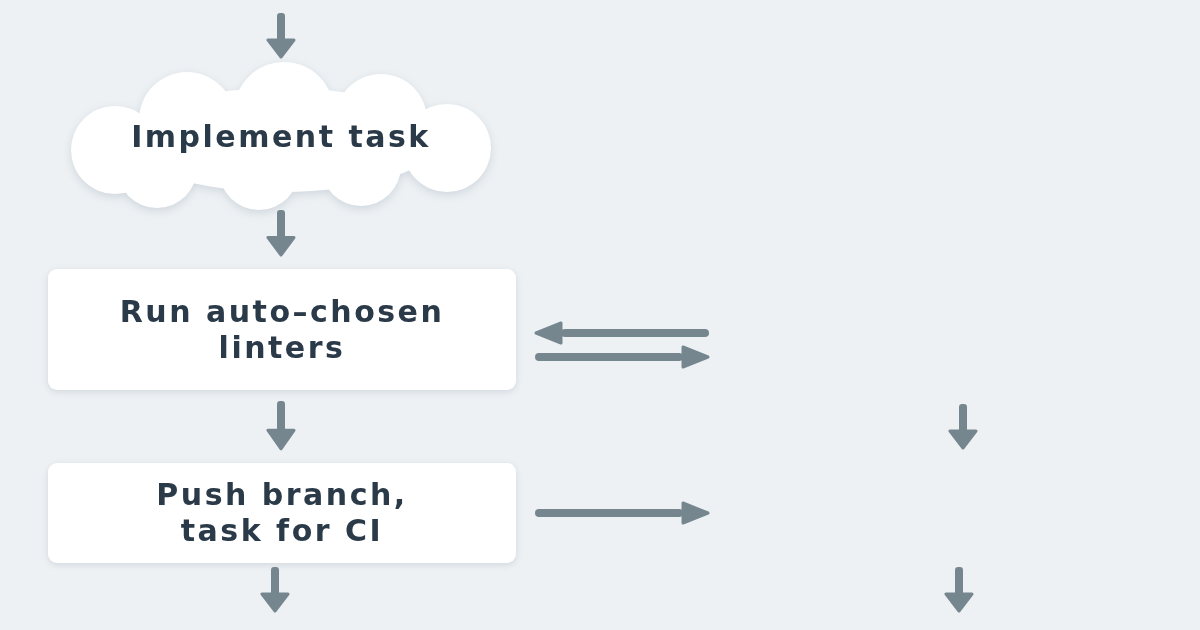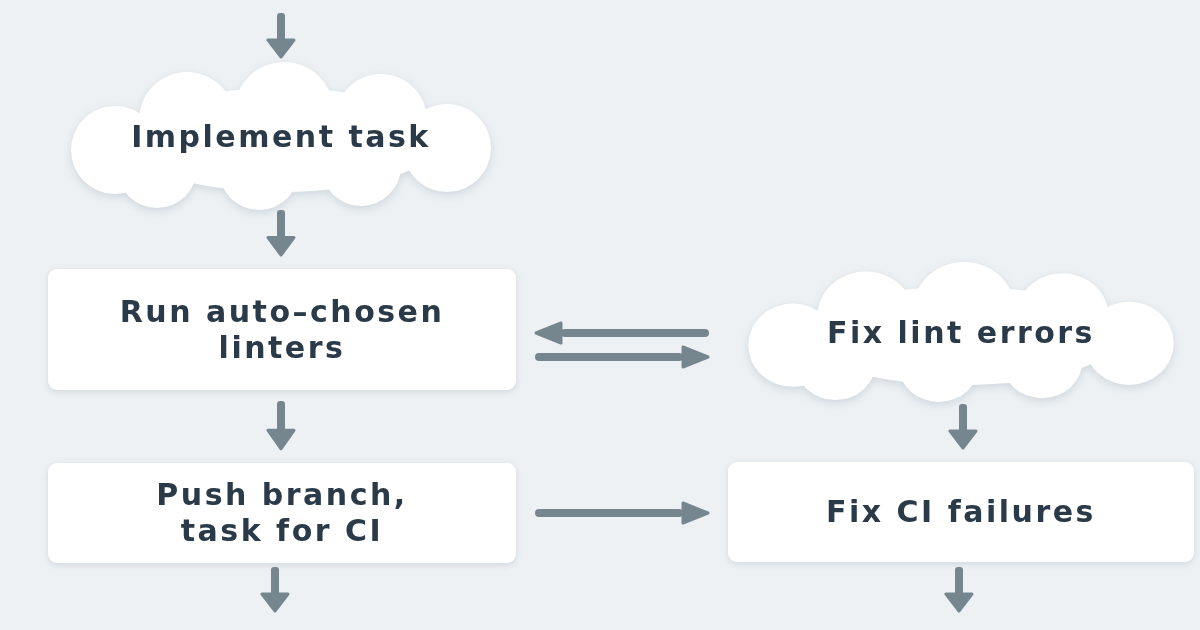--- a/index.html
+++ b/index.html
@@ -99,36 +99,20 @@
       <path class="arrow-shape arrow-head" d="M150 3 V23 L175 13 Z"></path>
     </svg>
   </div>
   <div class="arrow" style="left:512px;top:344px;width:178px;height:26px;">
     <svg viewBox="0 0 178 26" preserveAspectRatio="none">
       <rect class="arrow-shape" x="2" y="9" width="148" height="8" rx="4"></rect>
       <path class="arrow-shape arrow-head" d="M150 3 V23 L175 13 Z"></path>
     </svg>
   </div>
 
-  <div class="cloud-node" style="left:705px;top:262px;width:470px;height:140px;">
-    <svg class="cloud-svg" viewBox="0 0 464 148" preserveAspectRatio="none">
-      <g class="cloud-shape">
-        <ellipse cx="232" cy="78" rx="158" ry="52"></ellipse>
-        <circle cx="66" cy="88" r="44"></circle>
-        <circle cx="138" cy="58" r="48"></circle>
-        <circle cx="235" cy="50" r="50"></circle>
-        <circle cx="332" cy="58" r="46"></circle>
-        <circle cx="398" cy="86" r="44"></circle>
-        <circle cx="108" cy="106" r="40"></circle>
-        <circle cx="210" cy="108" r="40"></circle>
-        <circle cx="312" cy="104" r="40"></circle>
-      </g>
-    </svg>
-    <div class="cloud-label">Fix lint errors</div>
-  </div>
 
   <div class="arrow" style="left:243px;top:401px;width:34px;height:50px;">
     <svg viewBox="0 0 34 46" preserveAspectRatio="none">
       <rect class="arrow-shape" x="13" y="0" width="8" height="30" rx="3"></rect>
       <path class="arrow-shape arrow-head" d="M4 27 H30 L17 44 Z"></path>
     </svg>
   </div>
 
   <div class="arrow" style="left:925px;top:404px;width:34px;height:46px;">
     <svg viewBox="0 0 34 46" preserveAspectRatio="none">
@@ -143,23 +127,20 @@
   </div>
 
 
   <div class="arrow" style="left:512px;top:500px;width:178px;height:26px;">
     <svg viewBox="0 0 178 26" preserveAspectRatio="none">
       <rect class="arrow-shape" x="2" y="9" width="148" height="8" rx="4"></rect>
       <path class="arrow-shape arrow-head" d="M150 3 V23 L175 13 Z"></path>
     </svg>
   </div>
 
-  <div class="rect-node" style="left:707px;top:462px;width:466px;height:100px;">
-    <span>Fix CI failures</span>
-  </div>
 
   <div class="arrow" style="left:237px;top:567px;width:34px;height:46px;">
     <svg viewBox="0 0 34 46" preserveAspectRatio="none">
       <rect class="arrow-shape" x="13" y="0" width="8" height="30" rx="3"></rect>
       <path class="arrow-shape arrow-head" d="M4 27 H30 L17 44 Z"></path>
     </svg>
   </div>
 
   <div class="arrow" style="left:921px;top:567px;width:34px;height:46px;">
     <svg viewBox="0 0 34 46" preserveAspectRatio="none">

